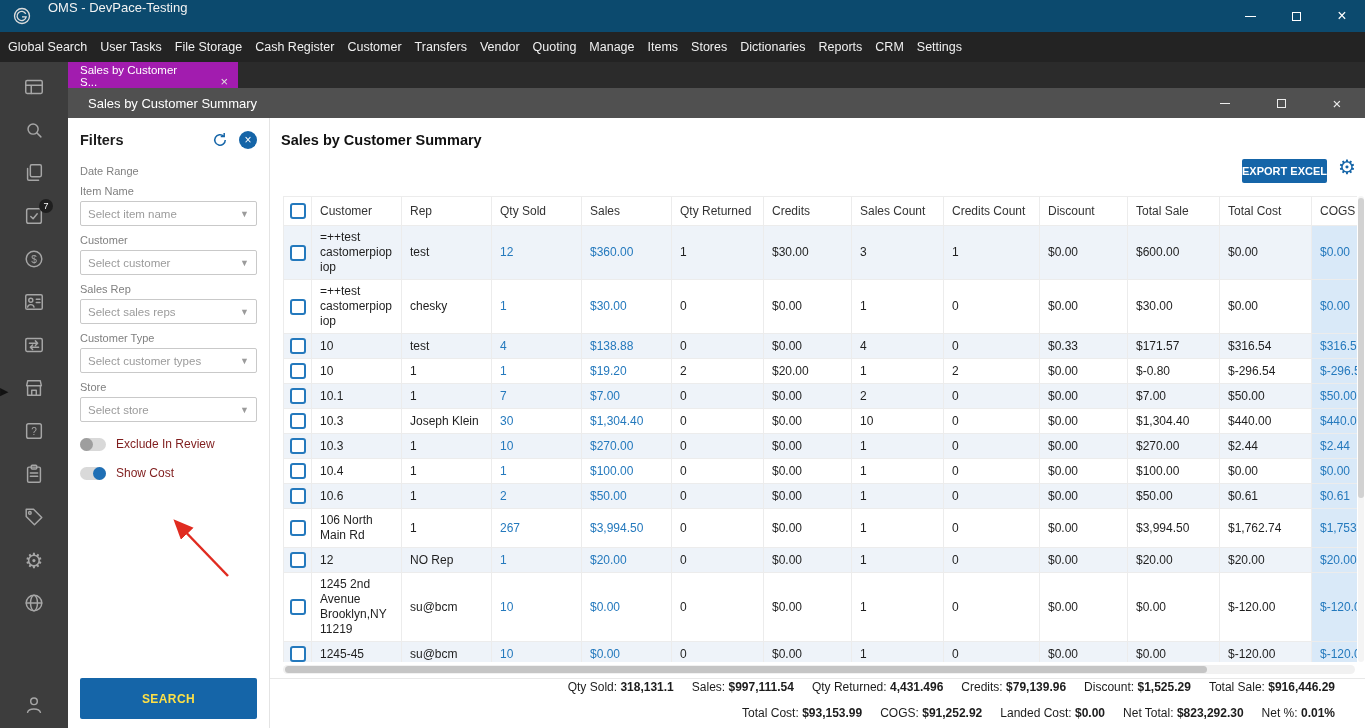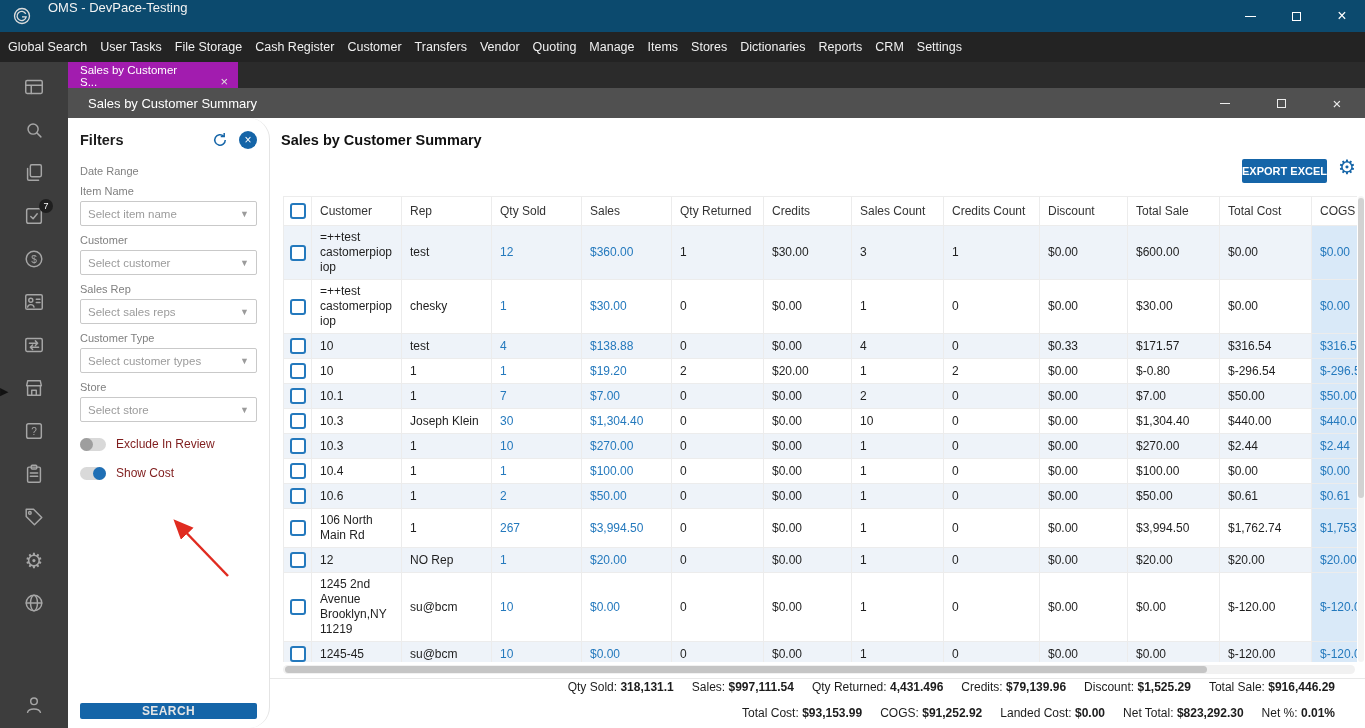--- a/index.html
+++ b/index.html
@@ -38,38 +38,38 @@
 
   
   .inner-titlebar { position:absolute; top:88px; left:68px; right:0; height:30px; background:#505050; color:#fff; display:flex; align-items:center; padding-left:20px; font-size:13px; }
   .iw-controls { margin-left:auto; display:flex; height:100%; }
   .iwbtn { width:56px; height:100%; display:flex; align-items:center; justify-content:center; color:#ececec; }
   .ico-min2 { display:inline-block; width:10px; height:1px; background:#ececec; }
   .ico-max2 { display:inline-block; width:9px; height:9px; border:1px solid #ececec; }
   .ico-close2 { font-size:15px; color:#ececec; line-height:1; }
 
   
-  .filters { position:absolute; top:118px; left:68px; width:202px; bottom:0; background:#fff; border-right:1px solid #e4e4e4;border-radius:21px; }
+  .filters { position:absolute; top:118px; left:68px; width:202px; bottom:0; background:#fff; border-right:1px solid #e4e4e4; }
   .filters-head { display:flex; align-items:center; padding:13px 12px 8px; }
   .filters-title { font-size:14.5px; font-weight:bold; color:#1d1d1d; }
   .filters-head .spacer { flex:1; }
   .refresh-ico { width:18px; height:18px; margin-right:10px; }
   .clear-ico { width:18px; height:18px; border-radius:50%; background:#1565a8; color:#fff; font-size:12px; display:flex; align-items:center; justify-content:center; line-height:1; }
   .f-label { font-size:11px; color:#808080; margin:8px 12px 4px; }
   .f-input { margin:0 12px; position:relative; }
   .date-input { width:100%; height:25px; border:1px solid #c9c9c9; border-radius:2px; font-size:11.5px; color:#1a1a1a; padding:0 22px 0 6px; font-family:"Liberation Sans",sans-serif; background:#fff; }
   .cal-icon { position:absolute; right:5px; top:5px; width:15px; height:15px; fill:none; stroke:#6e6e6e; stroke-width:1.8; pointer-events:none; }
   .select { height:25px; border:1px solid #c9c9c9; border-radius:2px; background:#fff; font-size:11.5px; color:#9b9b9b; display:flex; align-items:center; padding:0 7px; }
   .caret { margin-left:auto; color:#9b9b9b; font-size:9px; }
   .toggle-row { display:flex; align-items:center; gap:10px; margin:15px 12px 0; }
   .toggle { position:relative; width:26px; height:13px; border-radius:7px; background:#d9d9d9; flex:0 0 auto; }
   .toggle .knob { position:absolute; top:0; left:0; width:13px; height:13px; border-radius:50%; background:#9e9e9e; }
   .toggle.on .knob { left:auto; right:0; background:#1f6fb5; }
   .toggle-label { font-size:12px; color:#7f1d1d; }
-  .search-btn { position:absolute; left:12px; right:12px; bottom:9px; height:16px; background:#1565a8; color:#e5e5e5; border:none; font-size:12px; font-weight:bold; letter-spacing:.4px; border-radius:2px; font-family:"Liberation Sans",sans-serif; }
+  .search-btn { position:absolute; left:12px; right:12px; bottom:9px; height:41px; background:#1565a8; color:#fde047; border:none; font-size:12px; font-weight:bold; letter-spacing:.4px; border-radius:2px; font-family:"Liberation Sans",sans-serif; }
   .annot { position:absolute; inset:0; pointer-events:none; }
 
   
   .main { position:absolute; top:118px; left:270px; right:0; bottom:0; background:#fff; overflow:hidden; }
   .main-title { position:absolute; top:14px; left:11px; font-size:14.5px; font-weight:bold; color:#111; }
   .export-btn { position:absolute; top:41px; right:38px; height:24px; padding:0 0; background:#1565a8; color:#fff; border:none; font-size:11px; font-weight:bold; border-radius:2px; font-family:"Liberation Sans",sans-serif; }
   .gear-btn { position:absolute; top:39px; right:9px; font-size:20px; color:#1565a8; line-height:1; }
 
   .table-wrap { position:absolute; top:78px; left:13px; right:8px; height:466px; overflow:hidden; }
   table { border-collapse:collapse; table-layout:fixed; width:1118px; font-size:12px; color:#1f1f1f; }

